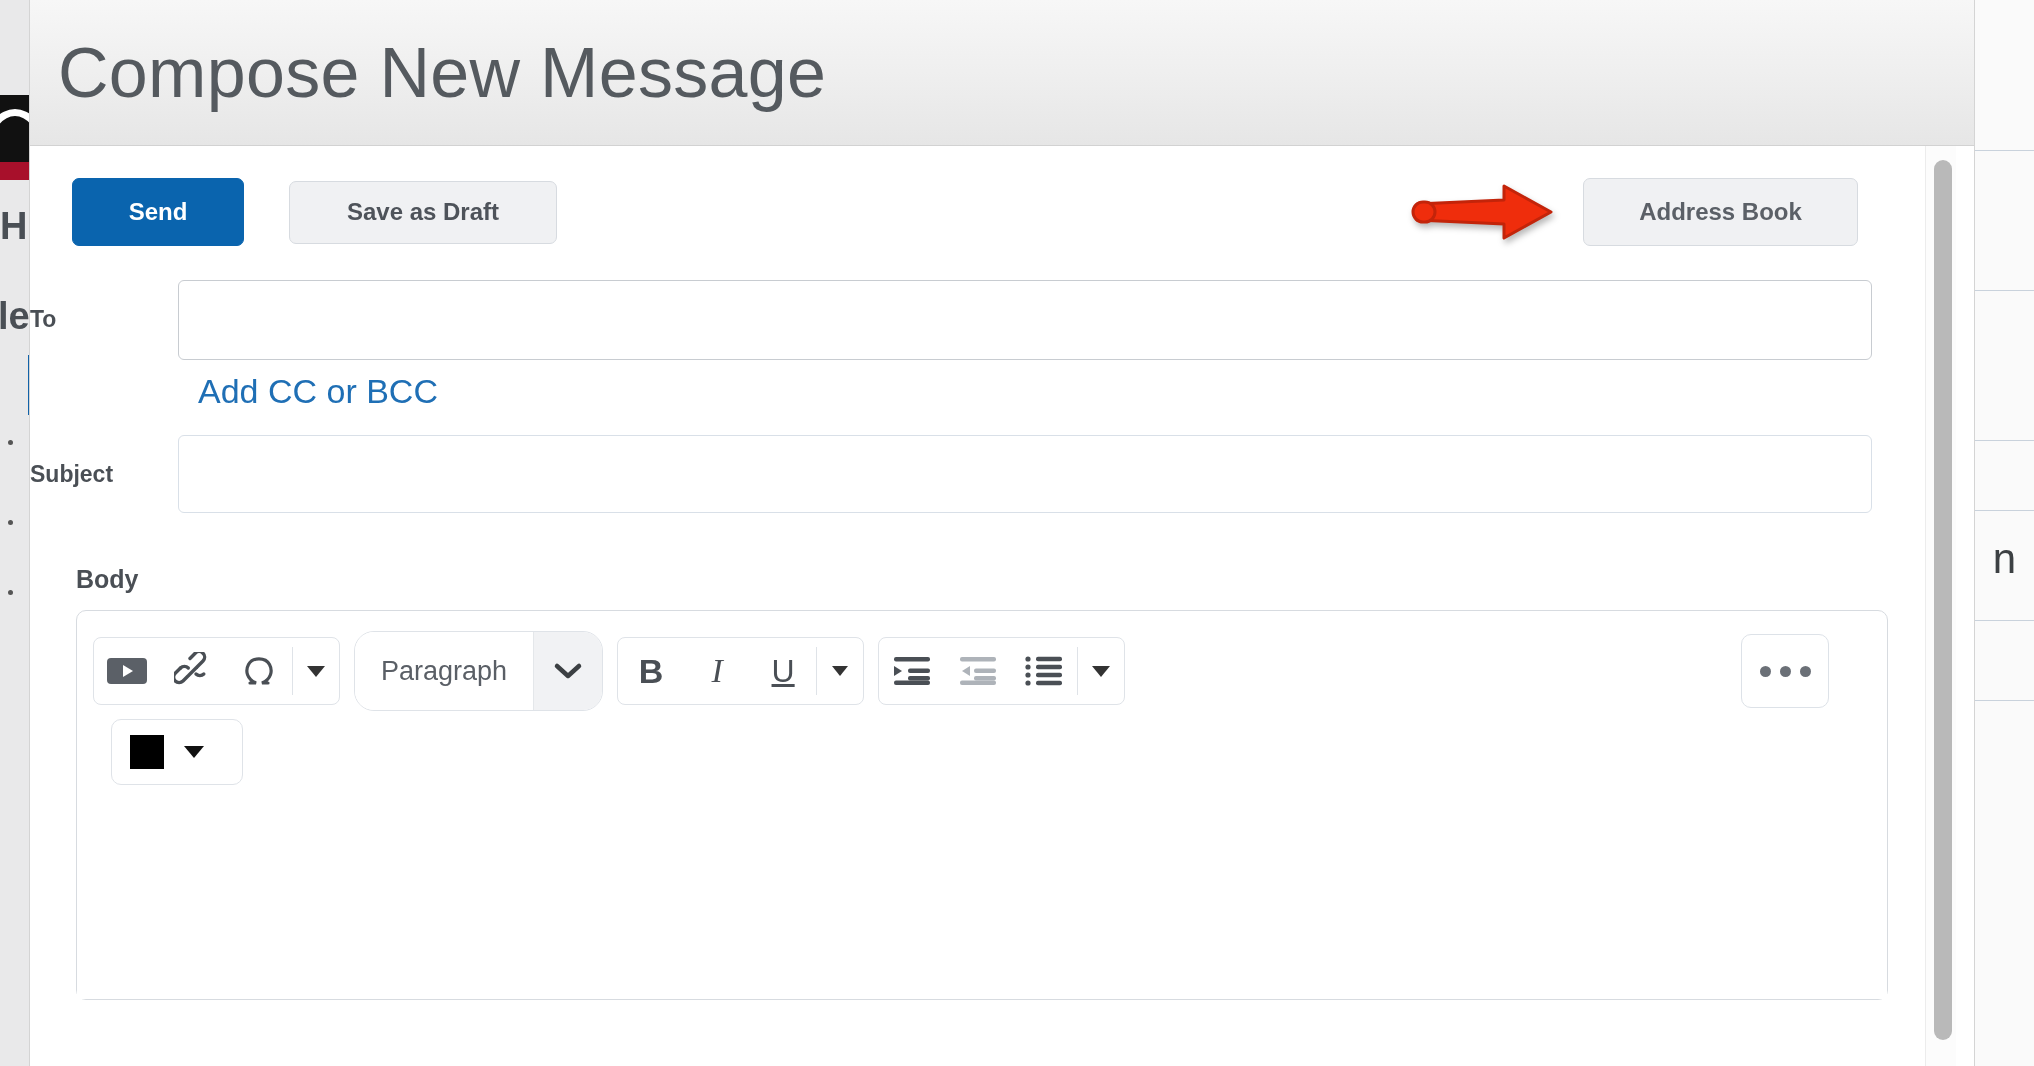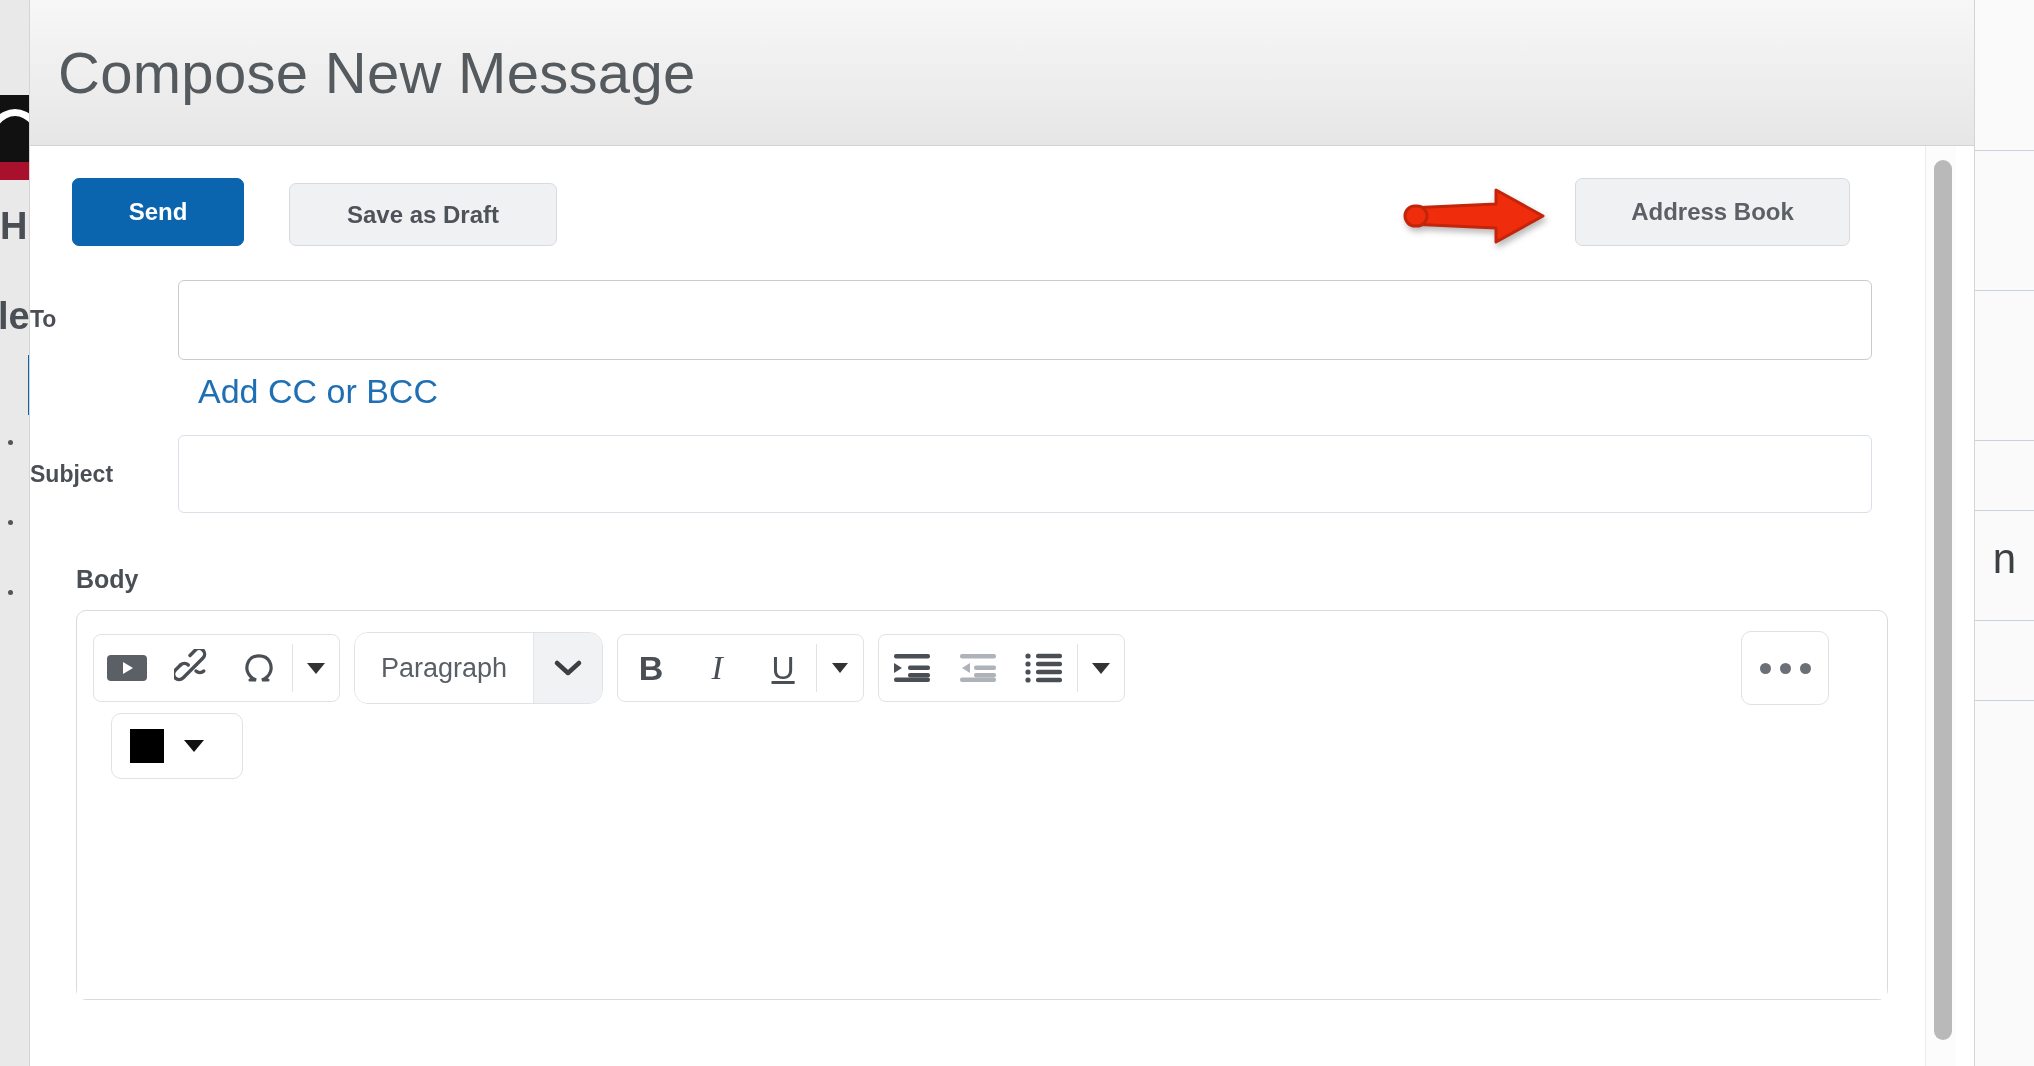--- a/index.html
+++ b/index.html
@@ -30,36 +30,36 @@
     background:#ffffff;box-sizing:border-box;
     box-shadow:0 0 0 1px #d4d4d4;
   }
   .modal-header{
     height:146px;box-sizing:border-box;
     background:linear-gradient(180deg,#f7f7f7 0%,#eeeeee 55%,#e6e6e6 100%);
     border-bottom:1px solid #d2d2d2;
     display:flex;align-items:center;
   }
   .modal-title{
-    margin-left:28px;font-size:58px;color:#555a5f;font-weight:400;letter-spacing:0.3px;
+    margin-left:28px;font-size:70px;color:#555a5f;font-weight:400;letter-spacing:0.3px;
     font-family:"Liberation Sans", sans-serif;
   }
 
   .modal-body{
     position:relative;height:920px;box-sizing:border-box;
     padding:0 40px 0 0;
     background:#fff;overflow:hidden;
   }
 
   
   .vscroll-track{position:absolute;right:18px;top:0;width:30px;height:920px;background:#fcfcfc;border-left:1px solid #ececec;}
   .vscroll-thumb{position:absolute;right:22px;top:14px;width:18px;height:880px;border-radius:9px;background:#b9b9b9;}
 
   
-  .action-row{display:flex;align-items:flex-end;padding:32px 12px 0 42px;}
+  .action-row{display:flex;align-items:center;padding:32px 4px 0 42px;}
   .btn{
     font-family:"Liberation Sans", sans-serif;font-weight:bold;font-size:24px;
     border-radius:7px;box-sizing:border-box;cursor:pointer;
     display:inline-flex;align-items:center;justify-content:center;
   }
   .btn-send{background:#0a64ae;color:#fff;border:1px solid #0a64ae;width:172px;height:68px;}
   .btn-draft{background:#f0f1f3;color:#4e535a;border:1px solid #d7dbe0;width:268px;height:63px;margin-left:45px;}
   .btn-address{background:#f0f1f3;color:#5b6067;border:1px solid #d7dbe0;width:275px;height:68px;}
 
   .spacer{flex:1;}
@@ -97,22 +97,22 @@
   }
   .tbtn{
     width:66px;height:66px;display:flex;align-items:center;justify-content:center;
     cursor:pointer;color:#4a4f55;
   }
   .tdivider{width:1px;height:48px;background:#dfe3e8;}
   .caret-btn{width:46px;height:66px;display:flex;align-items:center;justify-content:center;cursor:pointer;}
   .caret{width:0;height:0;border-left:9px solid transparent;border-right:9px solid transparent;border-top:11px solid #333;}
 
   .tselect{
-    display:flex;align-items:stretch;border:1px solid #dfe3e8;border-radius:14px;overflow:hidden;
-    height:72px;background:#fff;margin:6px 14px 6px 0;box-sizing:border-box;
+    display:flex;align-items:stretch;border:1px solid #dfe3e8;border-radius:20px;overflow:hidden;
+    height:80px;background:#fff;margin:6px 14px 6px 0;box-sizing:border-box;
   }
   .tselect.pair{margin-right:14px;}
   .tselect-text{
     display:flex;align-items:center;padding:0 26px;font-size:27px;color:#5a5f66;
     background:#fff;white-space:nowrap;cursor:pointer;
   }
   .tselect-arrow{
     width:68px;display:flex;align-items:center;justify-content:center;background:#f1f2f4;
     border-left:1px solid #e4e7ea;cursor:pointer;
   }

